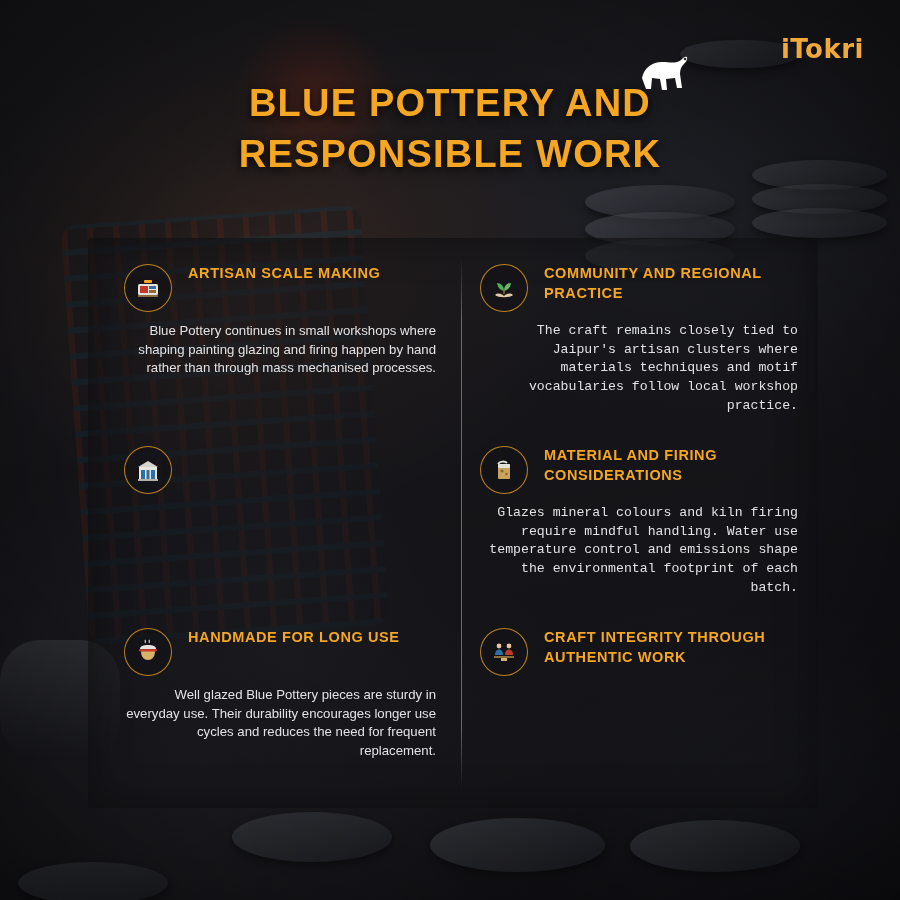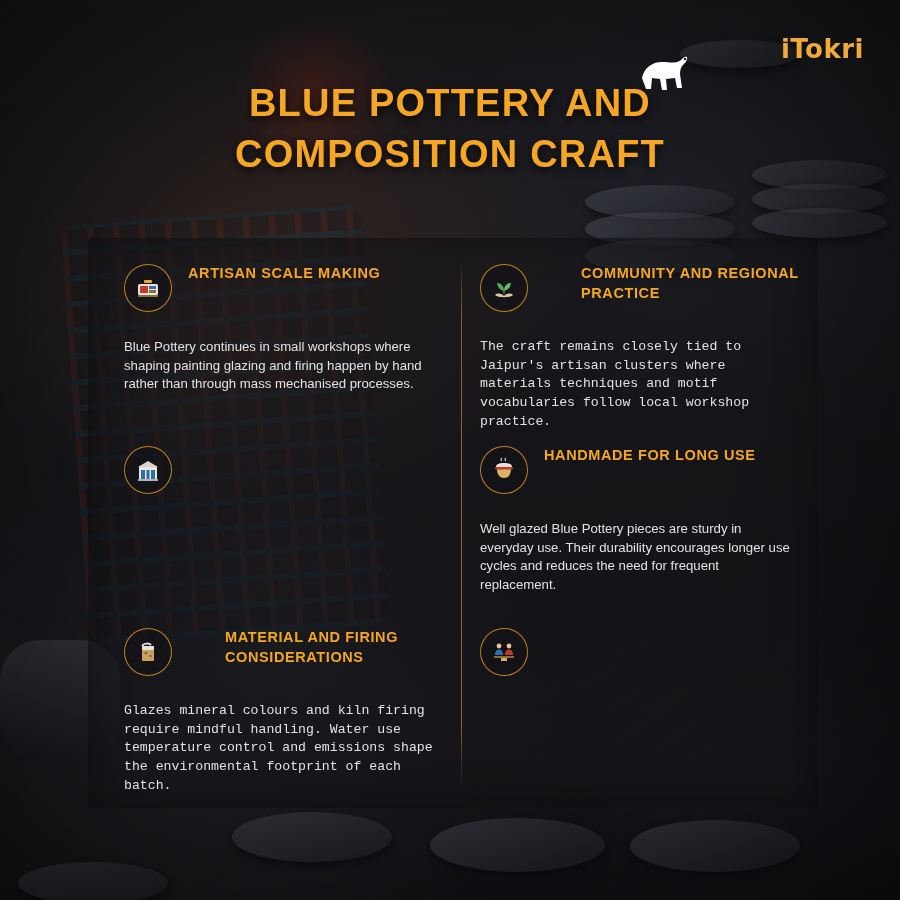--- a/index.html
+++ b/index.html
@@ -164,28 +164,29 @@
     color: #f5a623;
     font-size: 14.5px;
     font-weight: bold;
     line-height: 1.35;
     letter-spacing: 0.6px;
     text-transform: uppercase;
   }
   .cell-body {
     position: absolute;
     left: 14px;
-    top: 80px;
+    top: 64px;
     width: 312px;
     color: #e2e2e4;
     font-size: 13.2px;
     line-height: 1.42;
+    text-align: right;
   }
   .col-right .icon-circle { left: 14px; }
-  .col-right .cell-title { left: 78px; width: 260px; margin-left: 37px; }
+  .col-right .cell-title { left: 78px; width: 260px; }
   .col-right .cell-body { left: 14px; width: 318px; font-family: Liberation Mono, monospace; }
   .grid .cell:nth-child(even) { padding-left: 18px; }
   .grid .cell:nth-child(even) .icon-circle { left: 20px; }
   .grid .cell:nth-child(even) .cell-title { left: 84px; }
   .grid .cell:nth-child(even) .cell-body { left: 20px; }
 </style>
 </head>
 <body>
 
 <div id="poster">
@@ -213,21 +214,21 @@
 
   <div class="brand">iTokri</div>
 
   <svg class="cow" viewBox="0 0 56 48">
     <path d="M6 30 C8 20 16 14 26 14 C34 14 40 16 45 12 C47 10 49 8 51 9 C52 12 49 15 47 17 C45 19 44 22 44 26 L46 40 L41 40 L39 30 L30 31 L31 42 L26 42 L24 31 L16 30 L15 41 L10 41 Z" fill="#ffffff"></path>
     <circle cx="49" cy="11" r="1.3" fill="#2a2a2a"></circle>
   </svg>
 
   <div class="heading">
     <span class="line">BLUE POTTERY AND</span>
-    <span class="line">COMPOSITION CRAFT</span>
+    <span class="line">RESPONSIBLE WORK</span>
   </div>
 
   <div class="panel"></div>
   <div class="divider"></div>
 
   <div class="grid">
 
     <div class="cell">
       <div class="icon-circle">
         <svg width="26" height="26" viewBox="0 0 26 26">
@@ -262,55 +263,56 @@
           <rect x="4" y="10" width="18" height="12" fill="#e8e6e1"></rect>
           <path d="M3 10 L13 4 L23 10 Z" fill="#d8d4cc"></path>
           <rect x="6" y="13" width="4" height="9" fill="#2f6fa8"></rect>
           <rect x="11.5" y="13" width="3" height="9" fill="#2f6fa8"></rect>
           <rect x="16" y="13" width="4" height="9" fill="#2f6fa8"></rect>
           <rect x="3" y="22" width="20" height="2" fill="#b7b2a8"></rect>
         </svg>
       </div>
     </div>
 
+    <div class="cell col-right">
+      <div class="icon-circle">
+        <svg width="26" height="26" viewBox="0 0 26 26">
+          <rect x="7" y="7" width="12" height="15" rx="1" fill="#c9a35c"></rect>
+          <rect x="7" y="7" width="12" height="4" rx="1" fill="#e4e1da"></rect>
+          <circle cx="11" cy="14" r="1.6" fill="#8a6a32"></circle>
+          <circle cx="15.5" cy="17" r="1.3" fill="#8a6a32"></circle>
+          <path d="M7 7 C9 4 14 4 16 6" stroke="#e4e1da" stroke-width="2" fill="none"></path>
+        </svg>
+      </div>
+      <div class="cell-title">MATERIAL AND FIRING CONSIDERATIONS</div>
+      <div class="cell-body">Glazes mineral colours and kiln firing require mindful handling. Water use temperature control and emissions shape the environmental footprint of each batch.</div>
+    </div>
+
     <div class="cell">
       <div class="icon-circle">
         <svg width="26" height="26" viewBox="0 0 26 26">
           <path d="M5 10 C5 7 8 6 13 6 C18 6 21 7 21 10 Z" fill="#e6e3dd"></path>
           <path d="M6 12 C6 18 9 21 13 21 C17 21 20 18 20 12 Z" fill="#d9b26a"></path>
           <rect x="4" y="10" width="18" height="2.4" rx="1.2" fill="#c0392b"></rect>
           <path d="M10 4 C11 2.5 9.5 2 10.5 0.8" stroke="#cfcfcf" stroke-width="1.2" fill="none"></path>
           <path d="M14 4 C15 2.5 13.5 2 14.5 0.8" stroke="#cfcfcf" stroke-width="1.2" fill="none"></path>
         </svg>
       </div>
       <div class="cell-title">HANDMADE FOR LONG USE</div>
       <div class="cell-body">Well glazed Blue Pottery pieces are sturdy in everyday use. Their durability encourages longer use cycles and reduces the need for frequent replacement.</div>
-    </div>
-
-    <div class="cell col-right">
-      <div class="icon-circle">
-        <svg width="26" height="26" viewBox="0 0 26 26">
-          <rect x="7" y="7" width="12" height="15" rx="1" fill="#c9a35c"></rect>
-          <rect x="7" y="7" width="12" height="4" rx="1" fill="#e4e1da"></rect>
-          <circle cx="11" cy="14" r="1.6" fill="#8a6a32"></circle>
-          <circle cx="15.5" cy="17" r="1.3" fill="#8a6a32"></circle>
-          <path d="M7 7 C9 4 14 4 16 6" stroke="#e4e1da" stroke-width="2" fill="none"></path>
-        </svg>
-      </div>
-      <div class="cell-title">MATERIAL AND FIRING CONSIDERATIONS</div>
-      <div class="cell-body">Glazes mineral colours and kiln firing require mindful handling. Water use temperature control and emissions shape the environmental footprint of each batch.</div>
     </div>
 
     <div class="cell col-right">
       <div class="icon-circle">
         <svg width="26" height="26" viewBox="0 0 26 26">
           <circle cx="8" cy="7" r="2.4" fill="#e8c39e"></circle>
           <circle cx="18" cy="7" r="2.4" fill="#e8c39e"></circle>
           <path d="M4 16 C4 12 6 10.5 8 10.5 C10 10.5 12 12 12 16 Z" fill="#2f6fa8"></path>
           <path d="M14 16 C14 12 16 10.5 18 10.5 C20 10.5 22 12 22 16 Z" fill="#c0392b"></path>
           <rect x="3" y="17" width="20" height="2" fill="#8a6d3b"></rect>
           <rect x="10" y="19" width="6" height="3" fill="#d9b26a"></rect>
         </svg>
       </div>
+      <div class="cell-title">CRAFT INTEGRITY THROUGH AUTHENTIC WORK</div>
     </div>
 
   </div>
 </div>
 
 </body></html>

